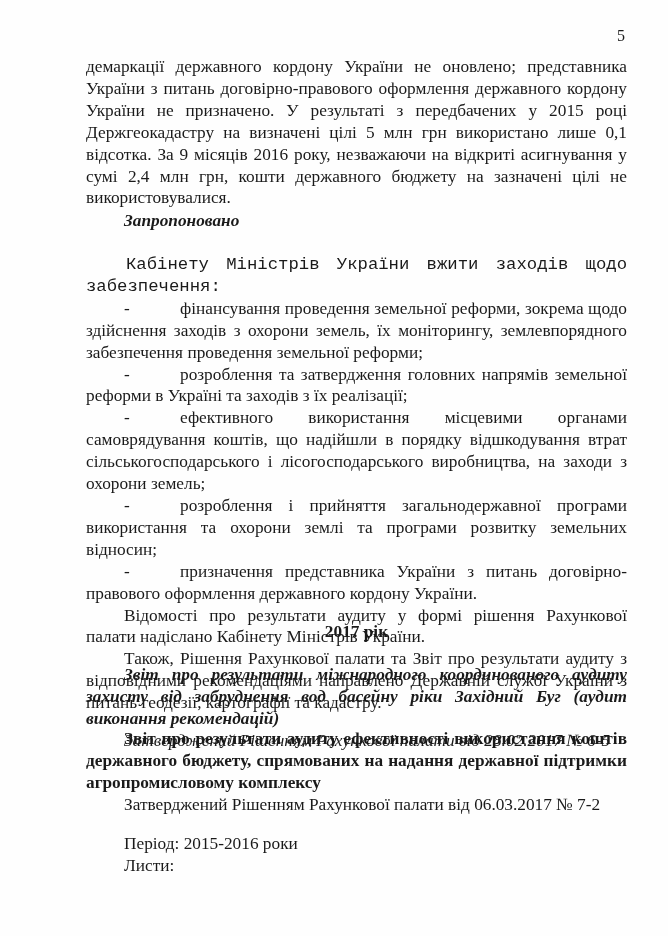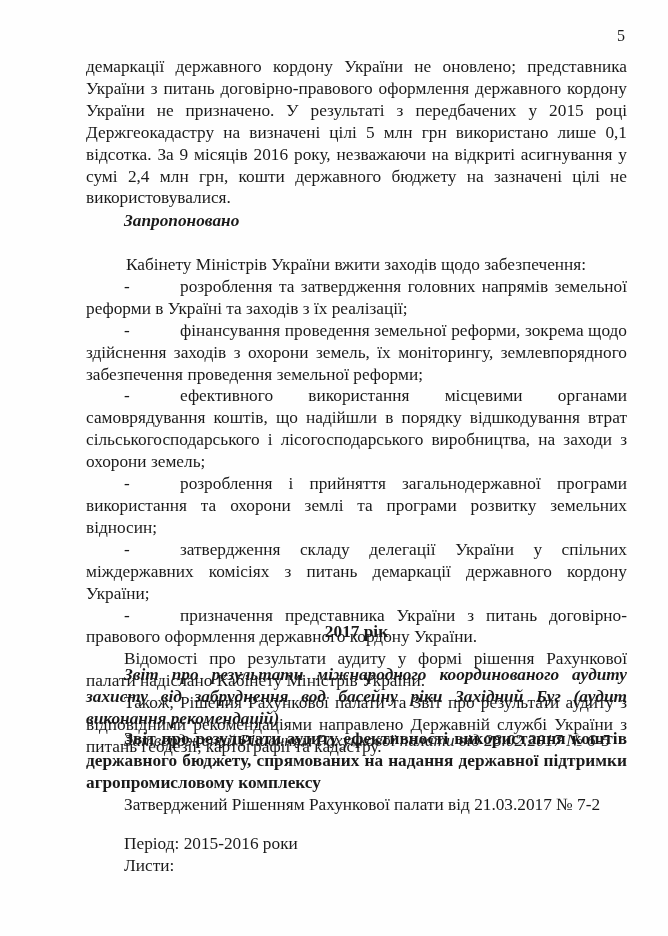--- a/index.html
+++ b/index.html
@@ -25,45 +25,44 @@
 
   <div class="blk" style="top:56px;">
     <p class="p">демаркації державного кордону України не оновлено; представника України з питань договірно-правового оформлення державного кордону України не призначено. У результаті з передбачених у 2015 році Держгеокадастру на визначені цілі 5 млн грн використано лише 0,1 відсотка. За 9 місяців 2016 року, незважаючи на відкриті асигнування у сумі 2,4 млн грн, кошти державного бюджету на зазначені цілі не використовувалися.</p>
   </div>
 
   <div class="blk" style="top:210px;">
     <p class="p indent heading-italic" style="text-indent:38px;">Запропоновано</p>
   </div>
 
   <div class="blk" style="top:254px;">
-    <p class="p" style="text-indent:40px;">Кабінету Міністрів України вжити заходів щодо забезпечення:</p>
+    <p class="p" style="text-indent:40px;font-family:Liberation Mono, monospace;">Кабінету Міністрів України вжити заходів щодо забезпечення:</p>
 
+    <p class="p bullet"><span class="dash">-</span><span>фінансування проведення земельної реформи, зокрема щодо здійснення заходів з охорони земель, їх моніторингу, землевпорядного забезпечення проведення земельної реформи;</span></p>
     <p class="p bullet"><span class="dash">-</span><span>розроблення та затвердження головних напрямів земельної реформи в Україні та заходів з їх реалізації;</span></p>
-    <p class="p bullet"><span class="dash">-</span><span>фінансування проведення земельної реформи, зокрема щодо здійснення заходів з охорони земель, їх моніторингу, землевпорядного забезпечення проведення земельної реформи;</span></p>
     <p class="p bullet"><span class="dash">-</span><span>ефективного використання місцевими органами самоврядування коштів, що надійшли в порядку відшкодування втрат сільськогосподарського і лісогосподарського виробництва, на заходи з охорони земель;</span></p>
     <p class="p bullet"><span class="dash">-</span><span>розроблення і прийняття загальнодержавної програми використання та охорони землі та програми розвитку земельних відносин;</span></p>
-    <p class="p bullet"><span class="dash">-</span><span>затвердження складу делегації України у спільних міждержавних комісіях з питань демаркації державного кордону України;</span></p>
     <p class="p bullet"><span class="dash">-</span><span>призначення представника України з питань договірно-правового оформлення державного кордону України.</span></p>
 
     <p class="p indent">Відомості про результати аудиту у формі рішення Рахункової палати надіслано Кабінету Міністрів України.</p>
     <p class="p indent">Також, Рішення Рахункової палати та Звіт про результати аудиту з відповідними рекомендаціями направлено Державній службі України з питань геодезії, картографії та кадастру.</p>
   </div>
 
   <div class="blk" style="top:621px;">
     <p class="p year" style="text-align:center;text-align-last:center;">2017 рік</p>
   </div>
 
   <div class="blk" style="top:664px;font-style:italic;">
     <p class="p indent bold">Звіт про результати міжнародного координованого аудиту захисту від забруднення вод басейну ріки Західний Буг (аудит виконання рекомендацій)</p>
     <p class="p indent">Затверджений Рішенням Рахункової палати від 28.02.2017 № 6-5</p>
   </div>
 
   <div class="blk" style="top:728px;">
     <p class="p indent bold">Звіт про результати аудиту ефективності використання коштів державного бюджету, спрямованих на надання державної підтримки агропромисловому комплексу</p>
-    <p class="p indent">Затверджений Рішенням Рахункової палати від 21.03.2017 № 7-2</p>
+    <p class="p indent">Затверджений Рішенням Рахункової палати від 06.03.2017 № 7-2</p>
   </div>
 
   <div class="blk" style="top:833px;">
     <p class="p indent">Період: 2015-2016 роки</p>
     <p class="p indent">Листи:</p>
   </div>
 
 </div>
 
 </body></html>

